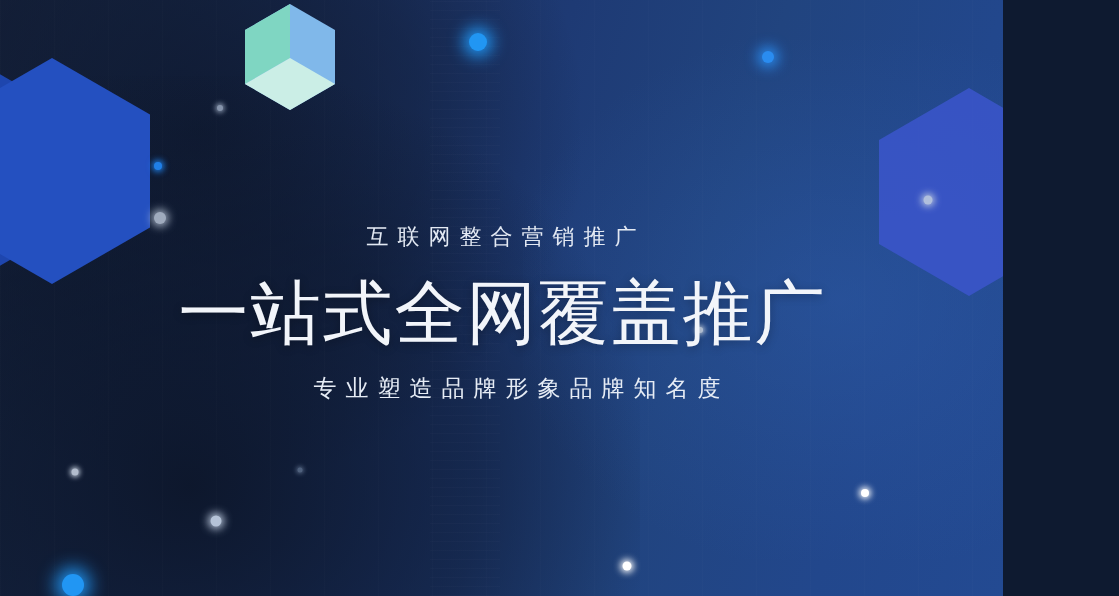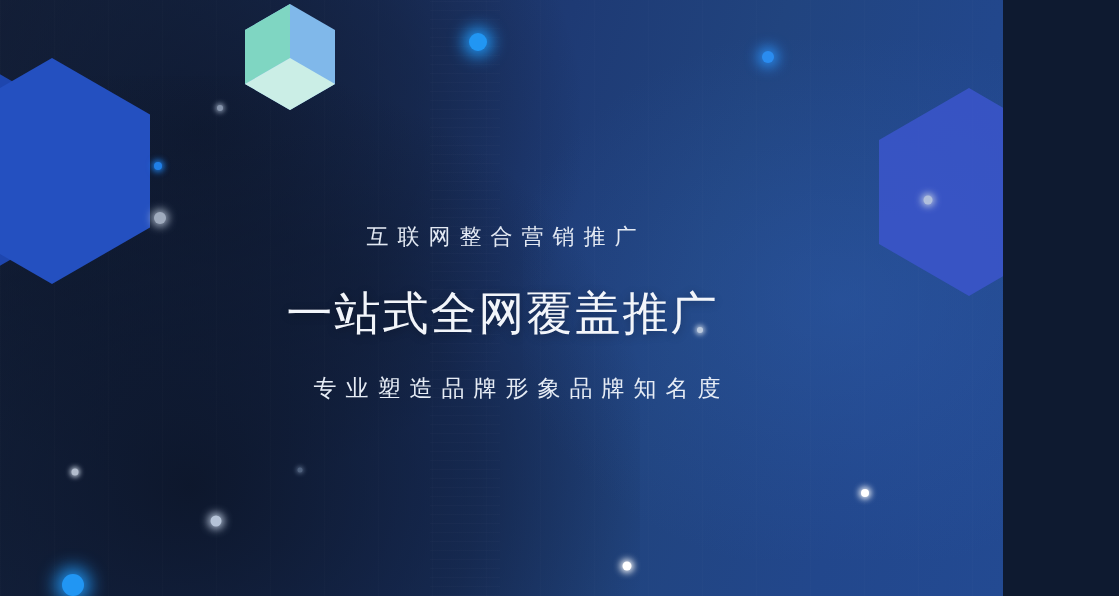--- a/index.html
+++ b/index.html
@@ -129,21 +129,21 @@
     font-size: 22px;
     letter-spacing: 9px;
     color: #e3e9f3;
     font-weight: 400;
     text-indent: 9px;
     line-height: 30px;
     font-family: "Liberation Sans", "DejaVu Sans", sans-serif;
   }
   .headline {
     margin-top: 20px;
-    font-size: 46px;
+    font-size: 70px;
     line-height: 84px;
     letter-spacing: 2px;
     text-indent: 2px;
     color: #f2f5fa;
     font-weight: 400;
     font-family: "Liberation Serif", "DejaVu Serif", serif;
     text-shadow: 0 2px 10px rgba(0,0,0,0.28);
   }
   .subline {
     margin-top: 16px;

